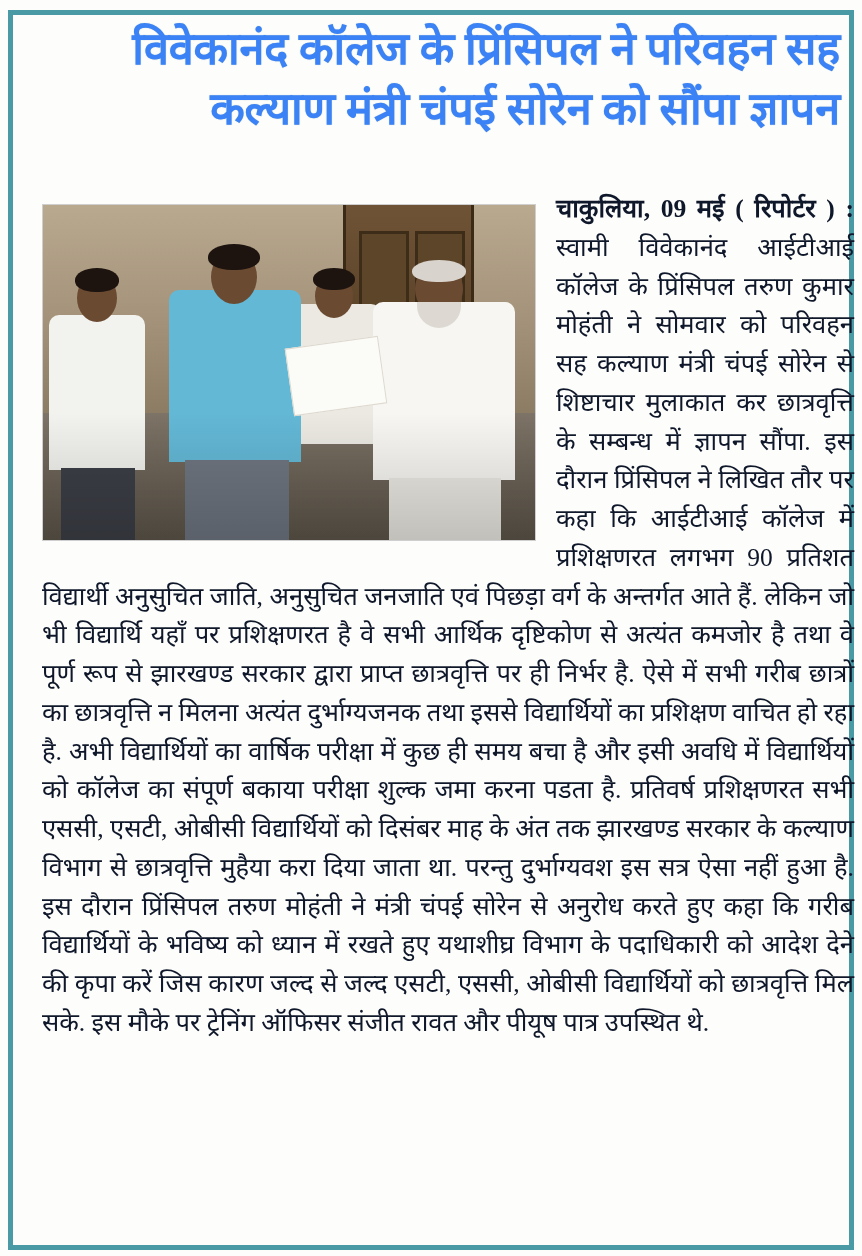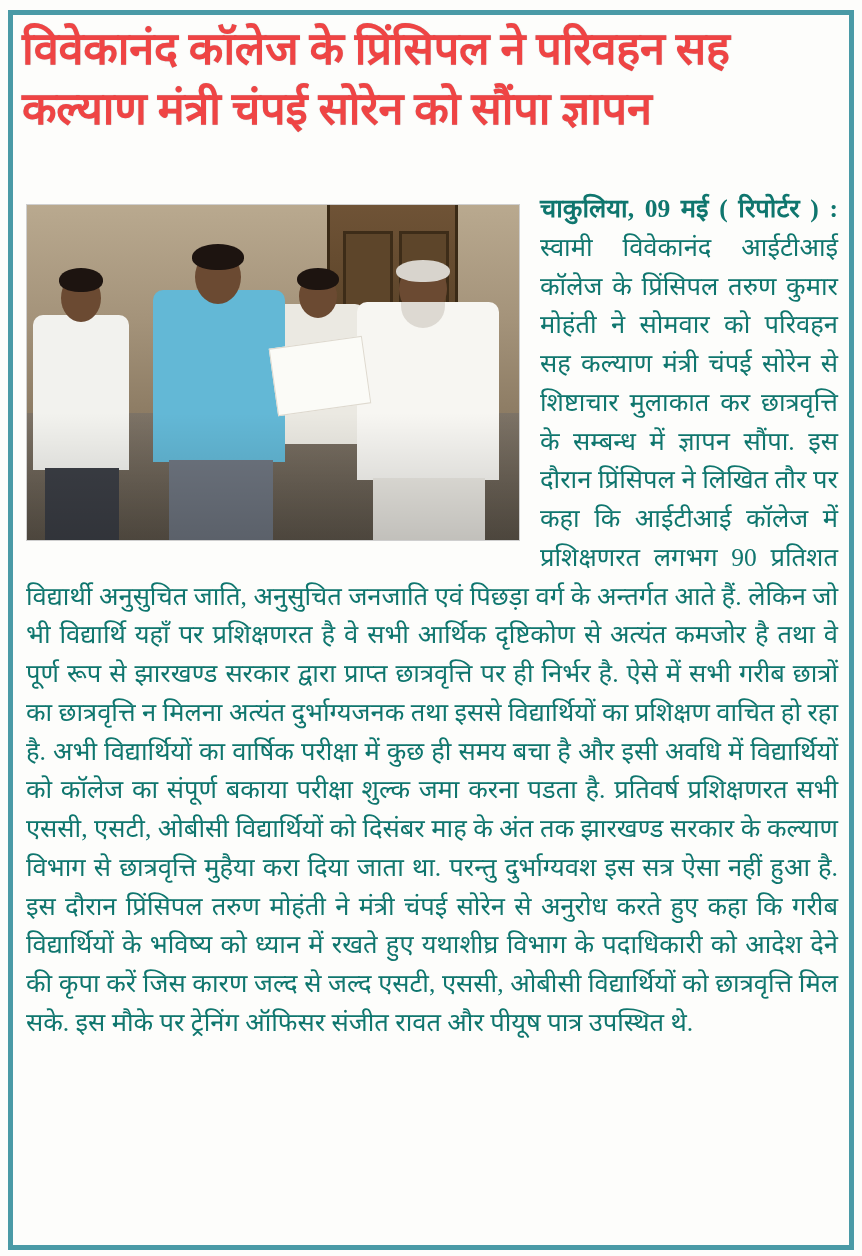--- a/index.html
+++ b/index.html
@@ -45,38 +45,38 @@
     top: 1245px;
     width: 846px;
     height: 5px;
   }
 
   .headline {
     position: absolute;
     left: 22px;
     top: 20px;
     width: 818px;
-    text-align: left;
-    color: #ef4444;
+    text-align: right;
+    color: #3b82f6;
     font-family: "Liberation Serif", "DejaVu Serif", serif;
     font-weight: bold;
     font-size: 45px;
     line-height: 1.33;
     letter-spacing: -0.2px;
     text-shadow: 0 0 1px rgba(28,107,119,0.35);
   }
 
   .article {
     position: absolute;
-    left: 26px;
+    left: 42px;
     top: 190px;
     width: 812px;
     font-size: 25.5px;
     line-height: 1.52;
-    color: #0f766e;
+    color: #0f172a;
     text-align: justify;
     text-justify: inter-word;
   }
   .dateline {
     font-weight: bold;
   }
   .photo {
     float: left;
     width: 492px;
     height: 335px;

